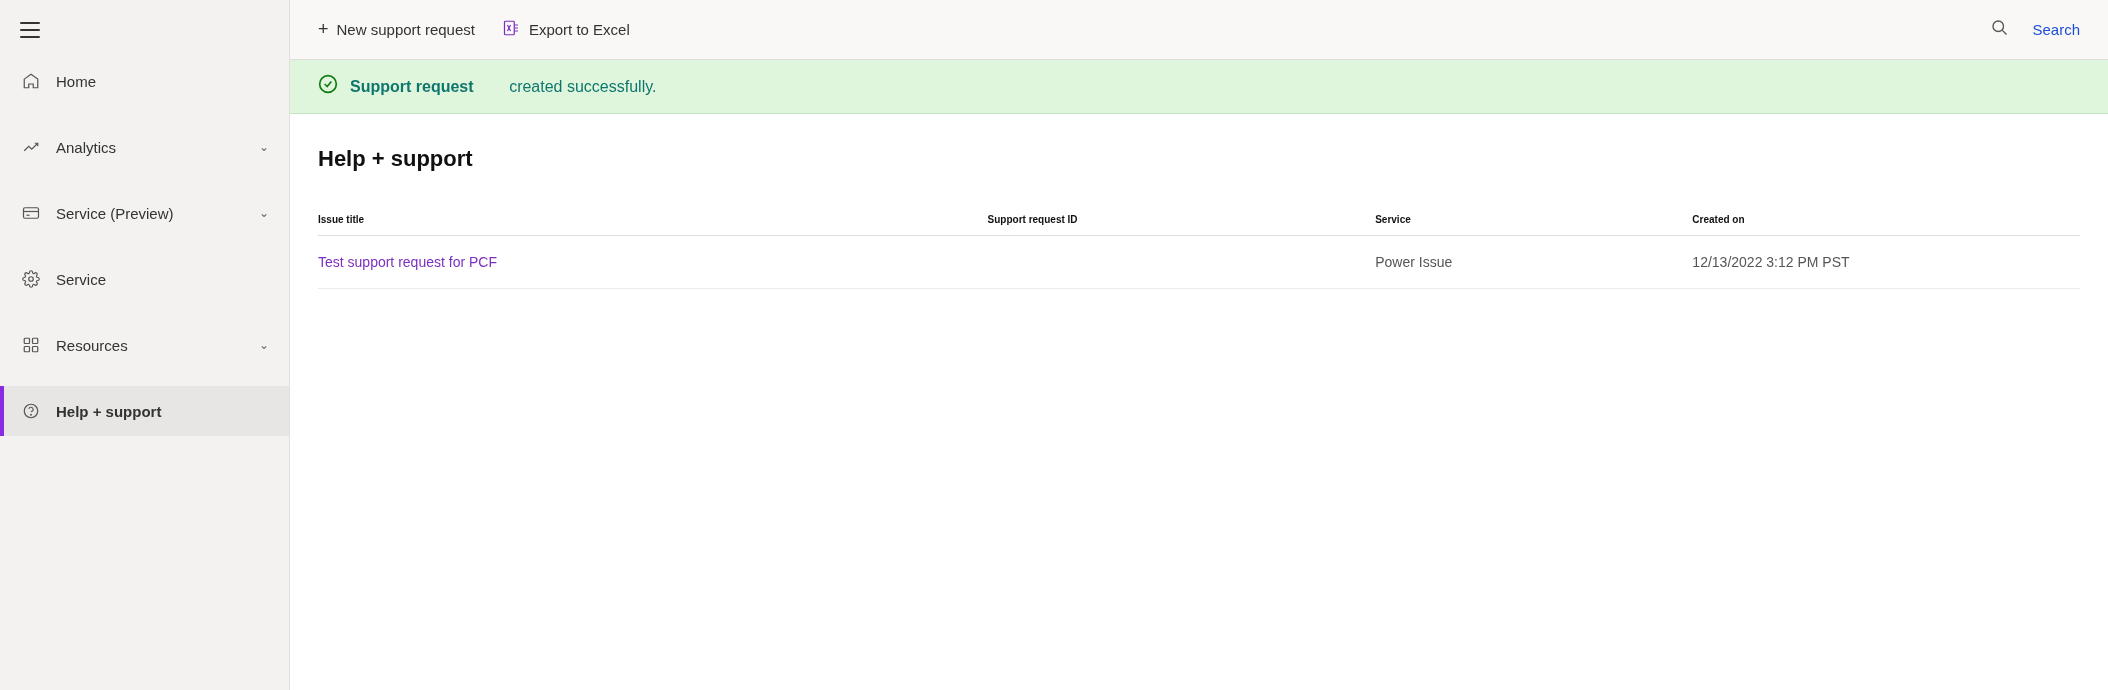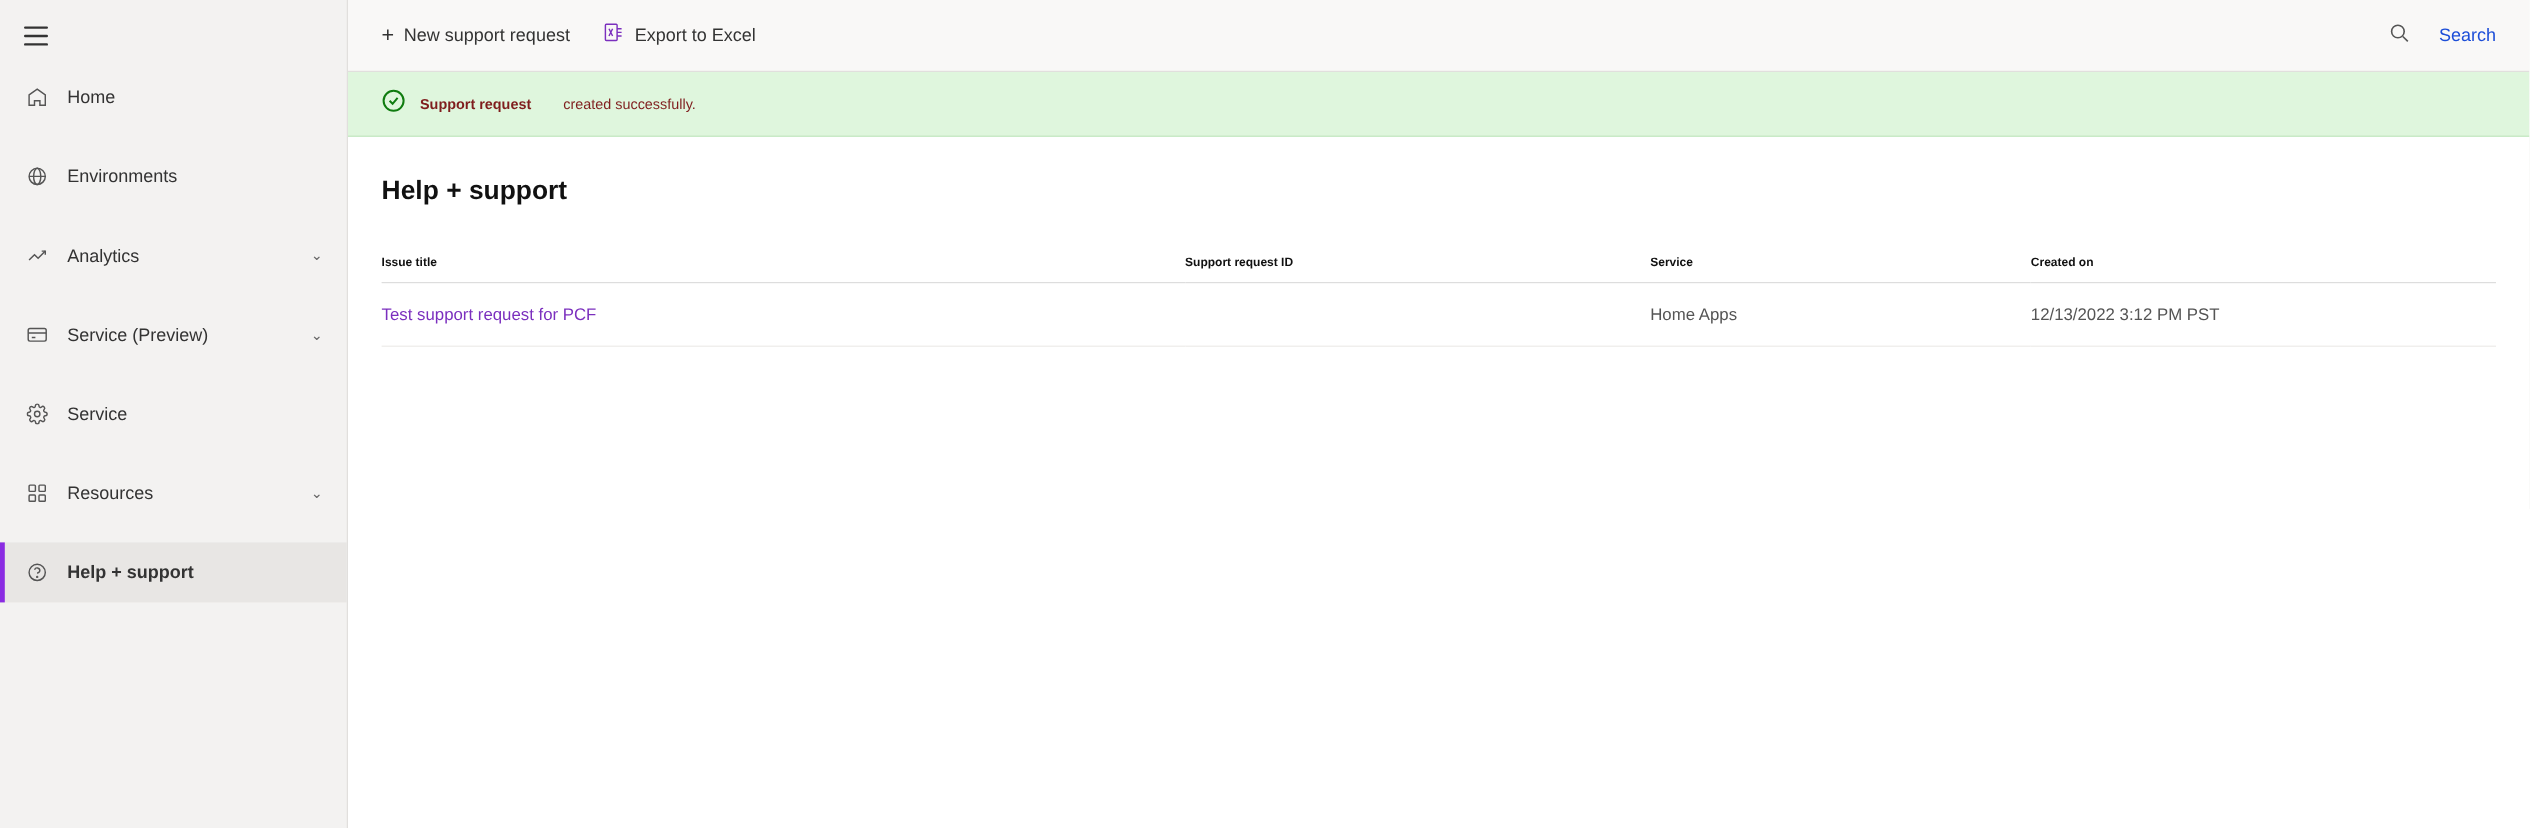--- a/index.html
+++ b/index.html
@@ -147,22 +147,22 @@
       padding: 14px 28px;
       gap: 12px;
       border-bottom: 1px solid #c3e6c0;
     }
     .success-check {
       color: #107c10;
       font-size: 18px;
       flex-shrink: 0;
     }
     .success-text {
-      color: #7f1d1d;
-      font-size: 12px;
+      color: #0f766e;
+      font-size: 16px;
     }
     .success-text .bold-part {
       font-weight: 600;
     }
 
     
     .page-content {
       padding: 32px 28px;
       flex: 1;
     }
@@ -231,30 +231,20 @@
 
     <div class="nav-item">
       <span class="nav-icon">
         <svg class="nav-svg" viewBox="0 0 24 24">
           <path d="M3 9.5L12 3l9 6.5V21H15v-5h-6v5H3V9.5z" stroke="#555" stroke-width="1.6" fill="none"></path>
         </svg>
       </span>
       <span class="nav-label">Home</span>
     </div>
 
-    <div class="nav-item">
-      <span class="nav-icon">
-        <svg class="nav-svg" viewBox="0 0 24 24">
-          <circle cx="12" cy="12" r="9"></circle>
-          <ellipse cx="12" cy="12" rx="4" ry="9"></ellipse>
-          <line x1="3" y1="12" x2="21" y2="12"></line>
-        </svg>
-      </span>
-      <span class="nav-label">Environments</span>
-    </div>
 
     <div class="nav-item">
       <span class="nav-icon">
         <svg class="nav-svg" viewBox="0 0 24 24">
           <polyline points="3,17 9,11 13,15 21,7"></polyline>
           <polyline points="17,7 21,7 21,11"></polyline>
         </svg>
       </span>
       <span class="nav-label">Analytics</span>
       <span class="chevron">⌄</span>
@@ -359,19 +349,19 @@
           <th style="width:38%;">Issue title</th>
           <th style="width:22%;">Support request ID</th>
           <th style="width:18%;">Service</th>
           <th style="width:22%;">Created on</th>
         </tr>
       </thead>
       <tbody id="table-body">
       <tr>
             <td class="link-cell">Test support request for PCF</td>
             <td></td>
-            <td>Home Apps</td>
+            <td>Power Issue</td>
             <td>12/13/2022 3:12 PM PST</td>
           </tr>
         </tbody>
     </table>
   </div>
 </div>
 
 </body></html>

